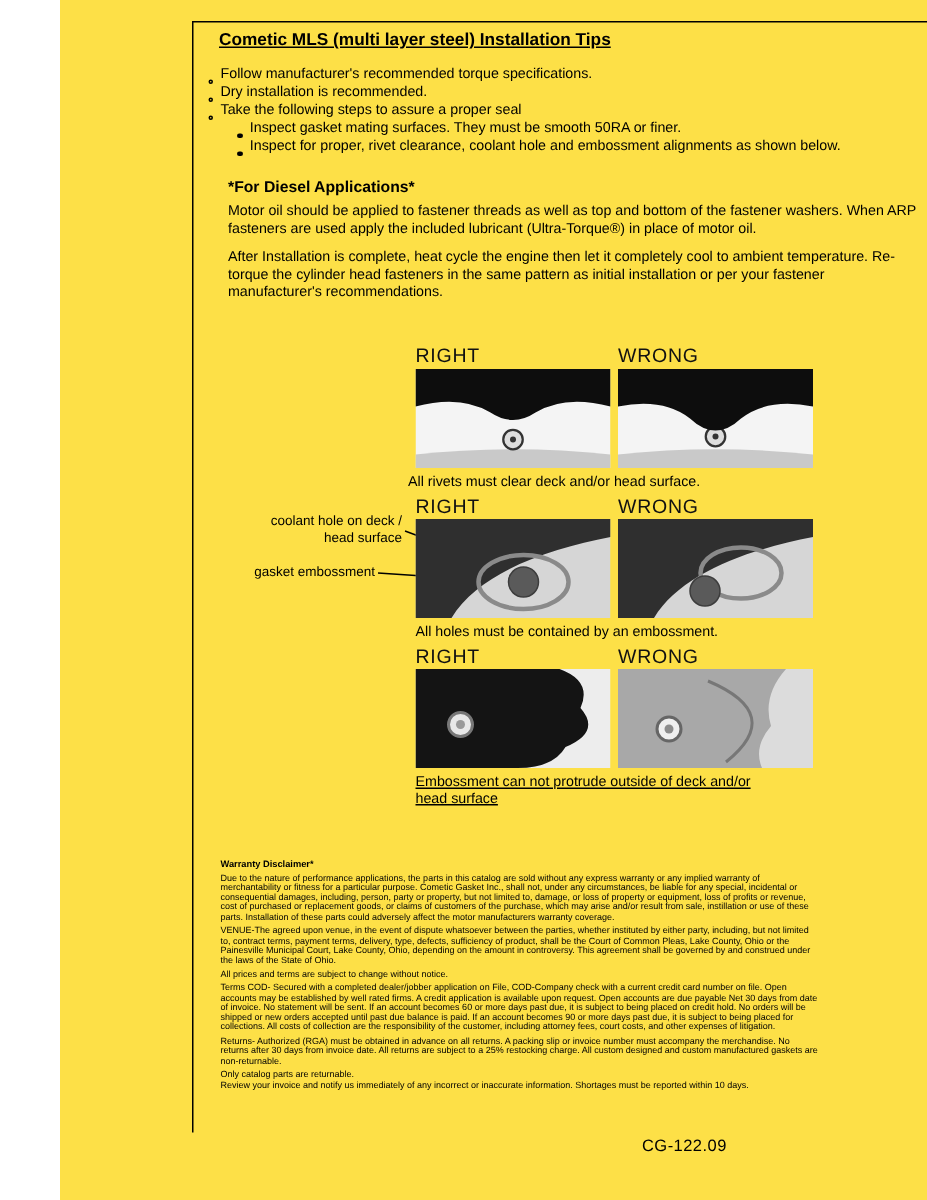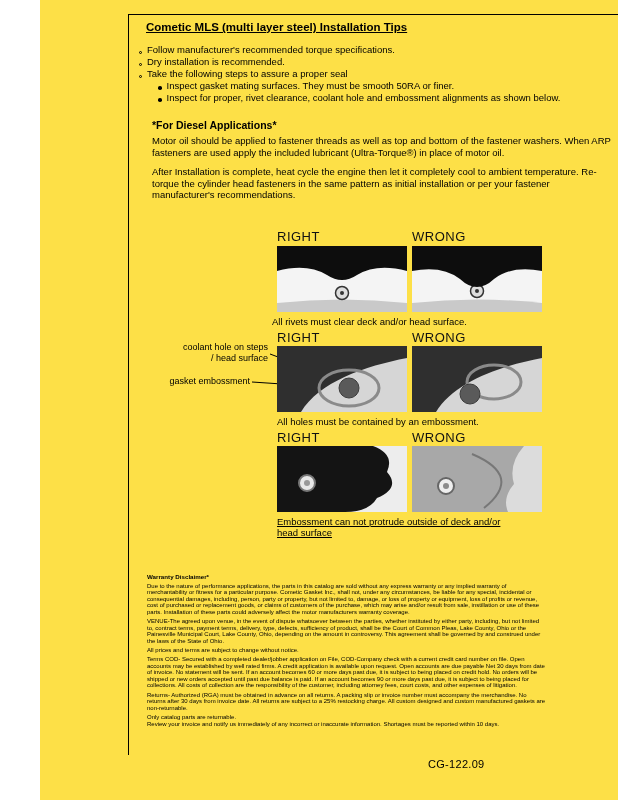--- a/index.html
+++ b/index.html
@@ -15,21 +15,21 @@
   .frame {
     position:absolute; left:88px; top:14px; width:524px; height:741px;
     border-top:1px solid #000; border-left:1px solid #000; border-right:1px solid #000;
   }
   .title {
     position:absolute; left:106px; top:21px;
     font-size:11.5px; font-weight:bold; text-decoration:underline;
     white-space:nowrap;
   }
   .tips { position:absolute; left:99px; top:44px; font-size:9.5px; line-height:12px; width:480px; }
-  .tip { display:flex; align-items:center; }
+  .tip { display:flex; align-items:flex-end; }
   .tip.sub { padding-left:19px; }
   .b-circle { flex:none; width:3px; height:3px; border:1px solid #000; border-radius:50%; margin:4px 5px 0 0; }
   .b-dot { flex:none; width:3.5px; height:3.5px; background:#000; border-radius:50%; margin:4px 5px 0 0; }
   .diesel-h { position:absolute; left:112px; top:119px; font-size:10.5px; font-weight:bold; }
   .para { position:absolute; left:112px; font-size:9.5px; line-height:11.5px; }
   .p1 { top:135px; width:472px; }
   .p2 { top:166px; width:458px; }
   .note { top:207px; width:480px; }
   .dg-head { position:absolute; width:130px; text-align:left; font-size:13px; letter-spacing:0.5px; color:#111; }
   .panel { position:absolute; width:130px; height:66px; }
@@ -99,21 +99,21 @@
       <circle cx="65" cy="45" r="6.5" fill="#dddddd" stroke="#333" stroke-width="1.5"></circle>
       <circle cx="65" cy="45" r="2" fill="#333"></circle>
       <path d="M0,0 H130 V25 Q100,19 82,33 Q65,49 48,33 Q30,19 0,25 Z" fill="#0d0d0d"></path>
     </svg>
   </div>
   <div class="caption" style="left:232px; top:316px;">All rivets must clear deck and/or head surface.</div>
 
   <div class="dg-head" style="left:237px; top:330px;">RIGHT</div>
   <div class="dg-head" style="left:372px; top:330px;">WRONG</div>
 
-  <div class="dg-label lbl1">coolant hole on steps / head surface</div>
+  <div class="dg-label lbl1">coolant hole on deck / head surface</div>
   <div class="dg-label lbl2">gasket embossment</div>
   <svg class="pointer-svg" viewBox="0 0 232 72">
     <line x1="90" y1="14" x2="160" y2="40" stroke="#000" stroke-width="1"></line>
     <line x1="72" y1="42" x2="132" y2="46" stroke="#000" stroke-width="1"></line>
   </svg>
 
   <div class="panel" style="left:237px; top:346px;">
     <svg viewBox="0 0 130 66">
       <rect width="130" height="66" fill="#d6d6d6"></rect>
       <path d="M0,0 H130 V12 C88,20 42,36 24,66 H0 Z" fill="#2f2f2f"></path>

